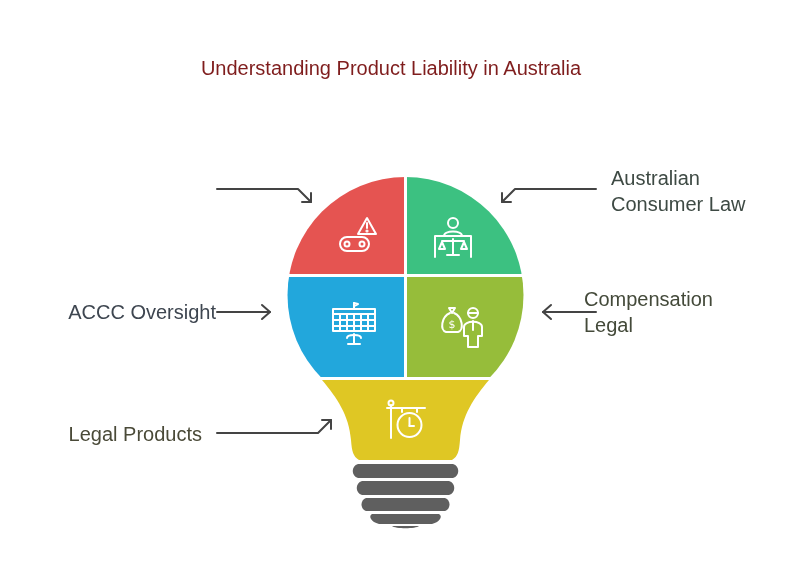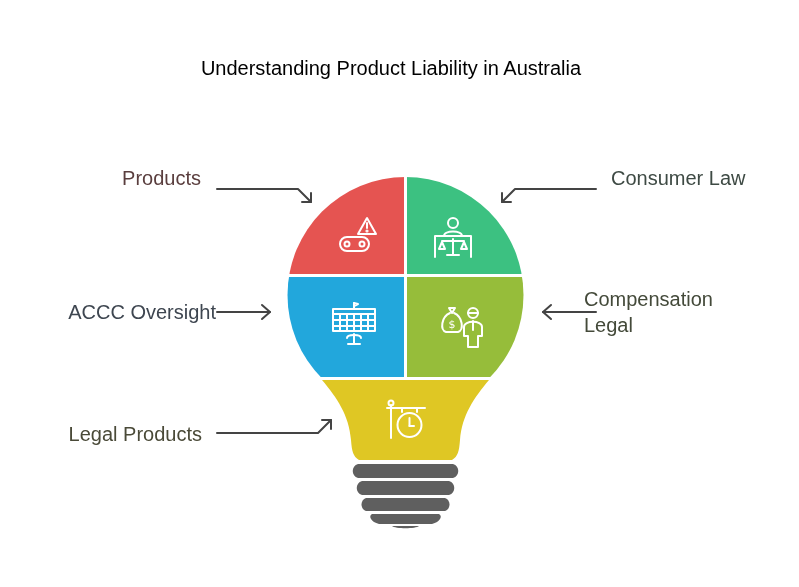--- a/index.html
+++ b/index.html
@@ -1,33 +1,33 @@
 <!DOCTYPE html>
 <html><head>
 <meta charset="utf-8">
 <style>
   html, body { margin: 0; padding: 0; background: #ffffff; }
   body { width: 799px; height: 587px; position: relative; overflow: hidden;
          font-family: "Liberation Sans", "DejaVu Sans", sans-serif; }
   .title { position: absolute; top: 57px; left: 0; width: 782px; text-align: center;
-           font-size: 20px; color: #000000; }
+           font-size: 20px; color: #7f1d1d; }
   .label { position: absolute; font-size: 20px; line-height: 26px; }
   .label.right-align { text-align: right; }
   svg.diagram { position: absolute; left: 0; top: 0; }
 </style>
 </head>
 <body>
 
 <div class="title">Understanding Product Liability in Australia</div>
 
 <div class="label right-align" style="left:60px; top:165px; width:141px; color:#5a3e3e;">
-  <div>Products</div>
 </div>
 
 <div class="label" style="left:611px; top:165px; width:180px; color:#3e4a44;">
+  <div>Australian</div>
   <div>Consumer Law</div>
 </div>
 
 <div class="label right-align" style="left:34px; top:299px; width:182px; color:#3e4650;">
   <div>ACCC Oversight</div>
 </div>
 
 <div class="label" style="left:584px; top:286px; width:180px; color:#444a3a;">
   <div>Compensation</div>
   <div>Legal</div>

